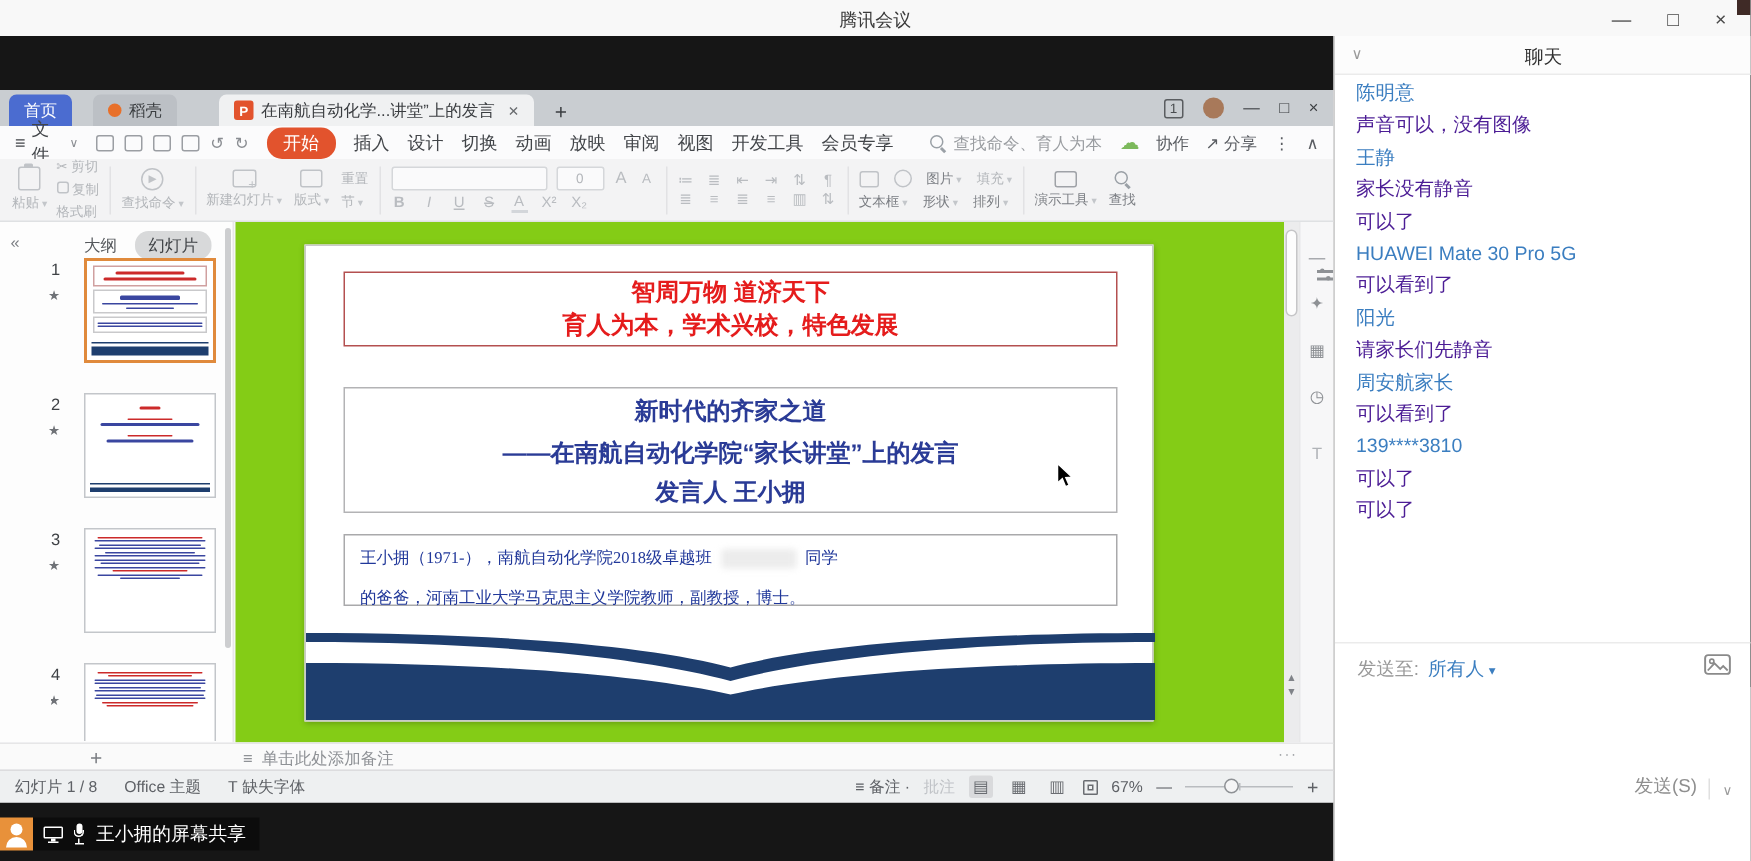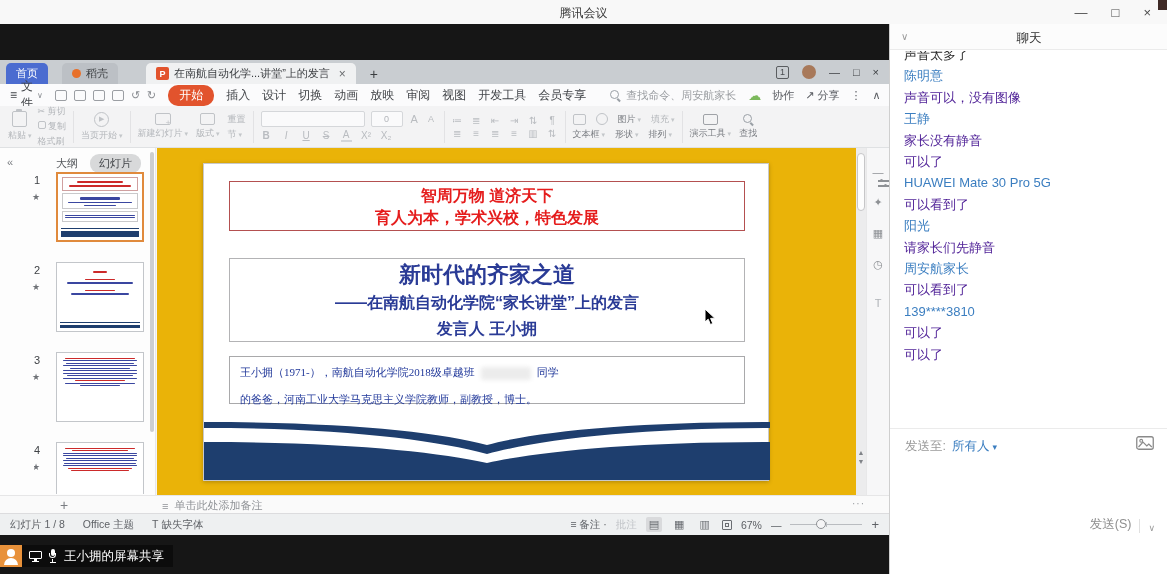--- a/index.html
+++ b/index.html
@@ -84,26 +84,26 @@
   .ln.red{background:#cc2a2a}
   .ln.thin{height:1px;margin:1.5px auto}
   .mini-frame{border:1px solid #d0a0a0;padding:1px;margin-bottom:2px}
   .mini-frame.gray{border-color:#c9c9cb}
   .mini-book{position:absolute;left:3px;right:3px;bottom:3px}
   .mini-book .b1{height:1.5px;background:#1e3e6e;margin-bottom:2px}
   .mini-book .b2{height:6px;background:#1e3e6e}
   .thumbs-sb{position:absolute;right:1px;top:4px;width:4px;height:280px;background:#cdced0;border-radius:2px}
 
   
-  .canvas{position:absolute;left:157px;top:0;width:699px;height:347px;background:#eab308}
+  .canvas{position:absolute;left:157px;top:0;width:699px;height:347px;background:#84cc16}
   .slide{position:absolute;left:46px;top:15px;width:566px;height:318px;background:#fff;border:1px solid #c9c9c9;box-shadow:0 1px 4px rgba(0,0,0,.25)}
   .sbox{position:absolute;left:25px;width:516px;text-align:center}
   .box1{top:17px;height:50px;border:1px solid #b45050;color:#e51c1c;font-weight:bold;font-size:16px;line-height:22px;padding-top:3px}
   .box2{top:94px;height:84px;border:1px solid #b3b3b5;color:#2a3b96;font-weight:bold;padding-top:2px}
-  .s-title{font-size:22px;line-height:28px}
+  .s-title{font-size:16px;line-height:28px}
   .s-sub{font-size:16px;line-height:27px}
   .s-speaker{font-size:16px;line-height:25px}
   .box3{top:192px;height:48px;border:1px solid #a9a9ab;color:#21389a;font-size:11px;line-height:27px;font-family:"Liberation Serif","DejaVu Serif",serif;text-align:left;padding:2px 0 0 10px}
   .blur{display:inline-block;width:50px;height:13px;background:#ececec;filter:blur(2px);border-radius:2px;vertical-align:middle;margin:0 6px}
   .book{position:absolute;left:0;bottom:0;width:566px;height:62px}
   .cursor{position:absolute;left:547px;top:160px;width:12px;height:18px}
 
   .vscroll{position:absolute;left:856px;top:0;width:10px;height:347px;background:#ececed}
   .vthumb{position:absolute;left:1px;top:5px;width:8px;height:58px;background:#fdfdfd;border:1px solid #c6c6c8;border-radius:4px}
   .vbtns{position:absolute;left:0;top:300px;width:10px;text-align:center;color:#808388;font-size:7px;line-height:9px}
@@ -227,21 +227,21 @@
         <span class="menu-item">设计</span>
         <span class="menu-item">切换</span>
         <span class="menu-item">动画</span>
         <span class="menu-item">放映</span>
         <span class="menu-item">审阅</span>
         <span class="menu-item">视图</span>
         <span class="menu-item">开发工具</span>
         <span class="menu-item">会员专享</span>
         <span class="searchbox">
           <span class="mag"></span>
-          <span>查找命令、周安航家长</span>
+          <span>查找命令、育人为本</span>
         </span>
         <span class="menu-right">
           <span class="cloud">☁</span>
           <span>协作</span>
           <span><span>↗</span> <span>分享</span></span>
           <span>⋮</span>
           <span>∧</span>
         </span>
       </div>
 
@@ -251,21 +251,21 @@
           <span class="rlabel dd">粘贴</span>
         </div>
         <div class="rstack" style="margin-left:6px">
           <span><span>✂</span> <span>剪切</span></span>
           <span><span class="mini-ico" style="width:8px;height:8px;border-color:#c0c3c7"></span> <span>复制</span></span>
           <span>格式刷</span>
         </div>
         <div class="rdiv"></div>
         <div class="rcol">
           <span class="playc">▶</span>
-          <span class="rlabel dd">当页开始</span>
+          <span class="rlabel dd">查找命令</span>
         </div>
         <div class="rdiv"></div>
         <div class="rcol">
           <span class="nslide"></span>
           <span class="rlabel dd">新建幻灯片</span>
         </div>
         <div class="rcol" style="margin-left:8px">
           <span class="lay"></span>
           <span class="rlabel dd">版式</span>
         </div>
@@ -520,21 +520,20 @@
       </div>
     </div>
 
     <div class="chat">
       <div class="chat-head">
         <span class="chat-chev">∨</span>
         <span class="chat-title">聊天</span>
       </div>
 
       <div class="msgs">
-        <div class="m-clip">声音太多了</div>
         <div class="m-name">陈明意</div>
         <div class="m-text">声音可以，没有图像</div>
         <div class="m-name">王静</div>
         <div class="m-text">家长没有静音</div>
         <div class="m-text">可以了</div>
         <div class="m-name">HUAWEI Mate 30 Pro 5G</div>
         <div class="m-text">可以看到了</div>
         <div class="m-name">阳光</div>
         <div class="m-text">请家长们先静音</div>
         <div class="m-name">周安航家长</div>

